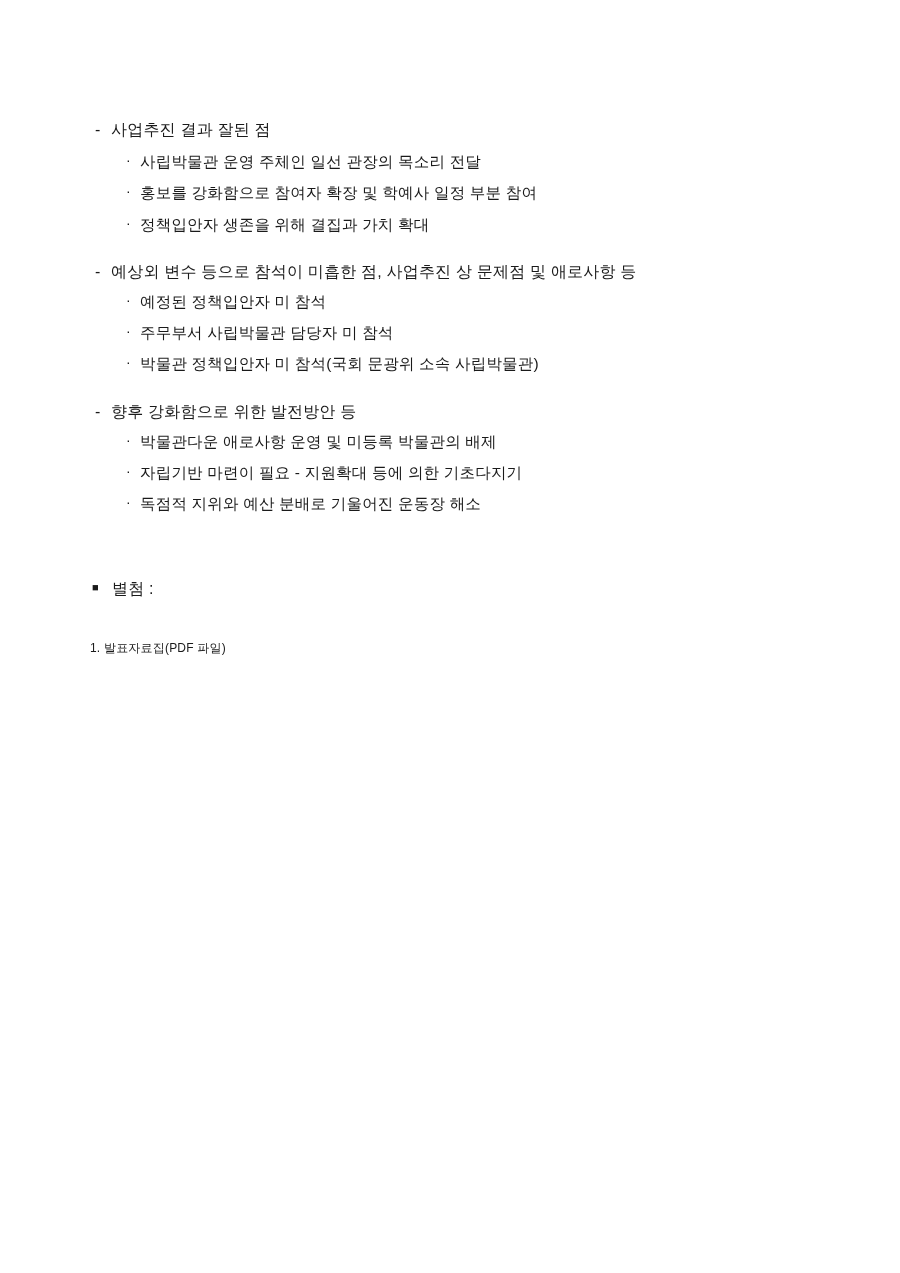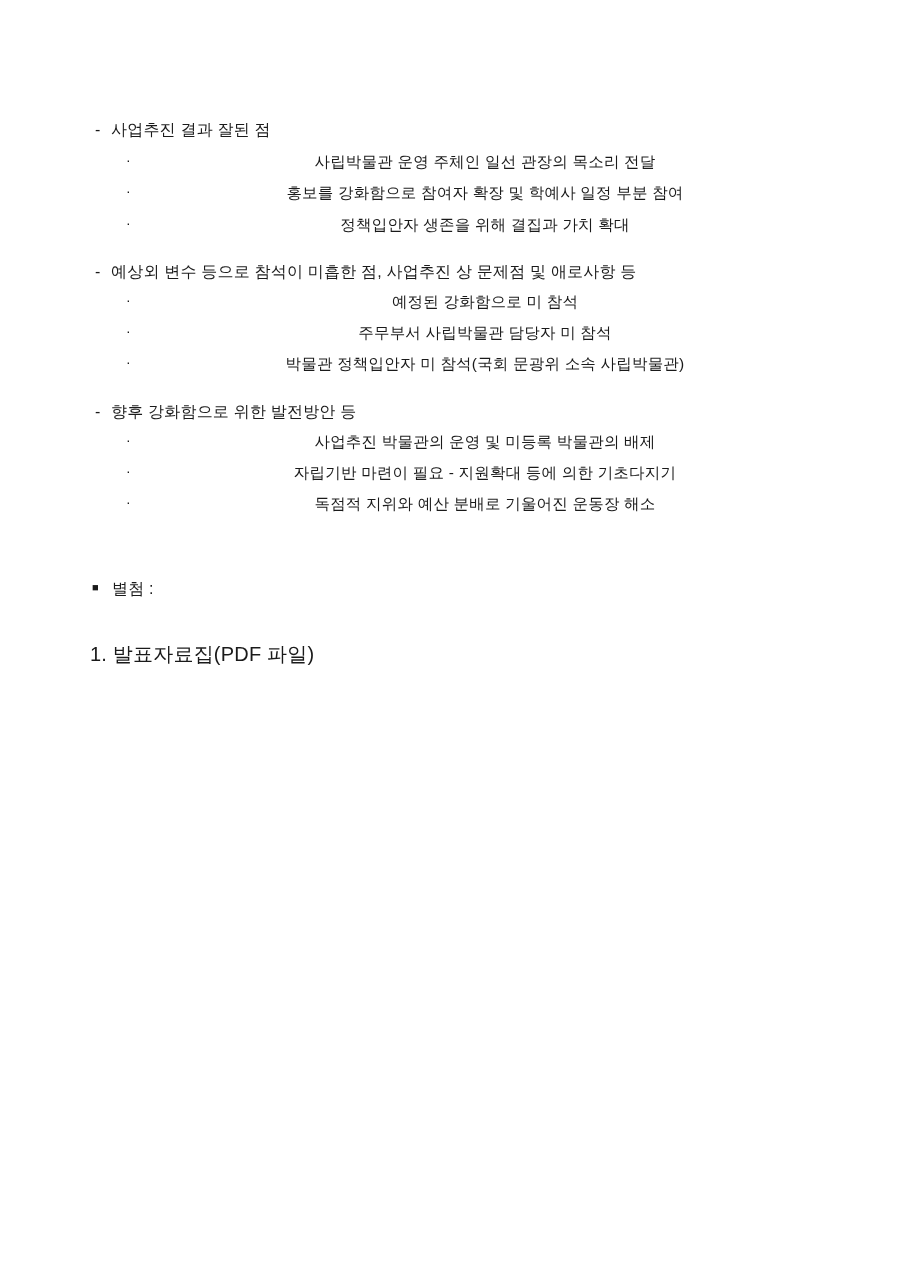--- a/index.html
+++ b/index.html
@@ -61,21 +61,20 @@
   }
   .l2 .marker {
     width: 14px;
     flex: 0 0 14px;
     color: #1a1a1a;
     font-size: 14px;
     line-height: 1.55;
   }
   .l2 .text {
     flex: 1 1 auto;
-    text-align: center;
   }
 
   .group {
     margin-bottom: 24px;
   }
   .group:first-child .l1 { margin-bottom: 8px; }
 
   .spacer-lg { height: 38px; }
 
   
@@ -89,21 +88,21 @@
     margin: 0;
   }
   .sq .marker {
     width: 20px;
     flex: 0 0 20px;
     font-size: 11px;
     line-height: 1.9;
   }
 
   .numbered {
-    font-size: 20px;
+    font-size: 12px;
     line-height: 1.5;
     letter-spacing: 0.2px;
     padding-left: 0px;
     margin: 0;
   }
 </style>
 </head>
 <body>
 
 <div class="page">
@@ -128,40 +127,40 @@
       </div>
     </div>
 
     <div class="group">
       <div class="l1">
         <span class="marker">-</span>
         <span class="text">예상외 변수 등으로 참석이 미흡한 점, 사업추진 상 문제점 및 애로사항 등</span>
       </div>
       <div class="l2">
         <span class="marker">·</span>
-        <span class="text">예정된 강화함으로 미 참석</span>
+        <span class="text">예정된 정책입안자 미 참석</span>
       </div>
       <div class="l2">
         <span class="marker">·</span>
         <span class="text">주무부서 사립박물관 담당자 미 참석</span>
       </div>
       <div class="l2">
         <span class="marker">·</span>
         <span class="text">박물관 정책입안자 미 참석(국회 문광위 소속 사립박물관)</span>
       </div>
     </div>
 
     <div class="group">
       <div class="l1">
         <span class="marker">-</span>
         <span class="text">향후 강화함으로 위한 발전방안 등</span>
       </div>
       <div class="l2">
         <span class="marker">·</span>
-        <span class="text">사업추진 박물관의 운영 및 미등록 박물관의 배제</span>
+        <span class="text">박물관다운 애로사항 운영 및 미등록 박물관의 배제</span>
       </div>
       <div class="l2">
         <span class="marker">·</span>
         <span class="text">자립기반 마련이 필요 - 지원확대 등에 의한 기초다지기</span>
       </div>
       <div class="l2">
         <span class="marker">·</span>
         <span class="text">독점적 지위와 예산 분배로 기울어진 운동장 해소</span>
       </div>
     </div>

